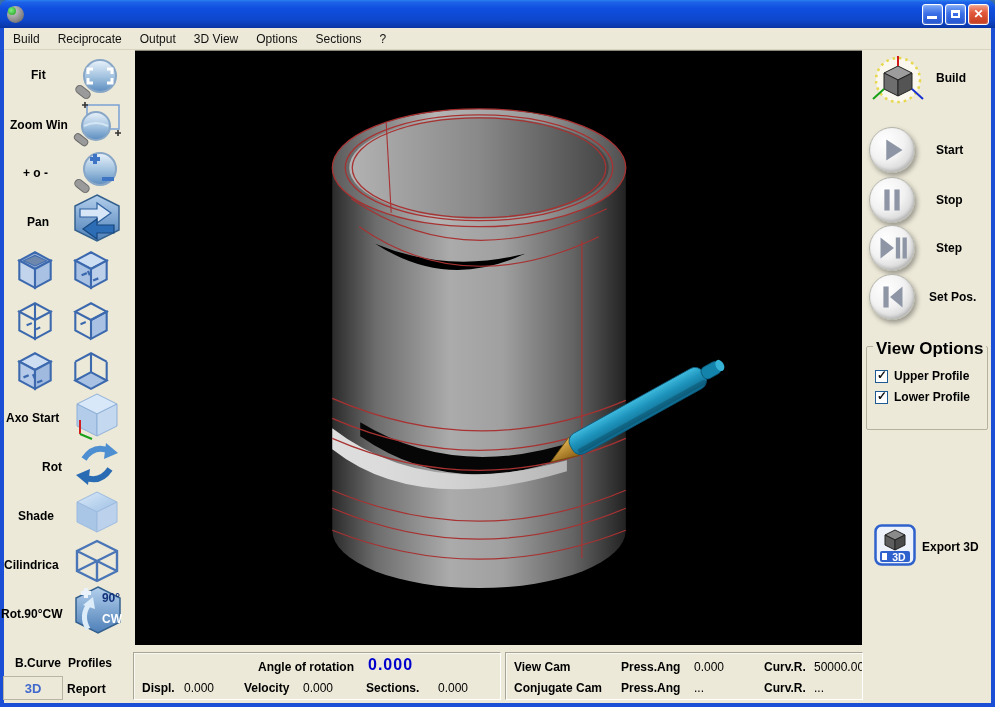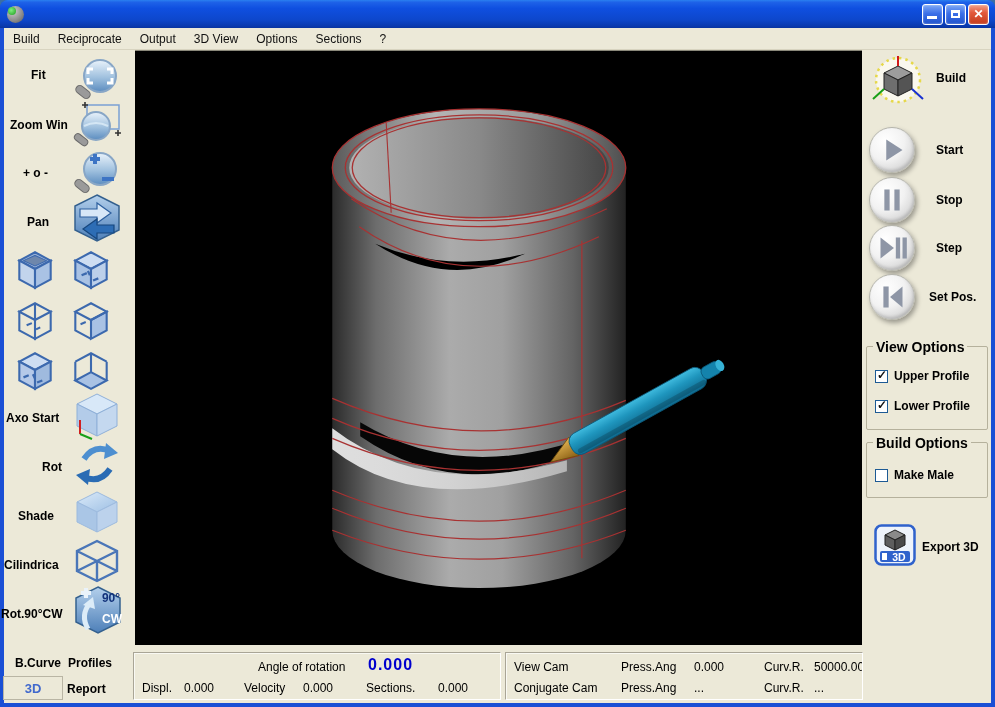--- a/index.html
+++ b/index.html
@@ -42,31 +42,31 @@
   .iconbtn{position:absolute;cursor:pointer}
 
   
   .pbtn{position:absolute;width:46px;height:46px;border-radius:50%;
     background:radial-gradient(circle at 35% 30%,#ffffff 0%,#f2f2f2 45%,#d5d5d5 78%,#bcbcbc 100%);
     box-shadow:2px 3px 5px rgba(0,0,0,.35),inset -1px -2px 3px rgba(0,0,0,.15);border:1px solid #b5b5ad}
 
   
   .groupbox{position:absolute;border:1px solid #b5b19c;border-radius:2px;background:#ece9d8}
   .groupbox .gtitle{position:absolute;top:-8px;left:6px;background:#ece9d8;padding:0 3px;
-    font-size:14px;font-weight:bold;color:#000;white-space:nowrap}
+    font-size:17px;font-weight:bold;color:#000;white-space:nowrap}
   .cbrow{position:absolute;display:flex;align-items:center;gap:6px}
   .checkbox{width:13px;height:13px;background:#fff;border:1px solid #1d5a94;position:relative;flex:0 0 auto}
   .checkbox[data-checked="true"]::after{content:"✓";position:absolute;left:1px;top:-3px;font-size:12px;font-weight:bold;color:#111}
   .cblabel{font-size:12px;font-weight:bold;color:#000;white-space:nowrap}
 
   
   .statuspanel{position:absolute;background:#ece9d8;border:1px solid #a9a596;
     border-bottom-color:#fff;border-right-color:#fff;box-shadow:inset 1px 1px 0 rgba(255,255,255,.7);overflow:hidden}
   .sp-text{position:absolute;font-size:12px;white-space:nowrap;color:#000}
-  .sp-bold{font-weight:normal}
+  .sp-bold{font-weight:bold}
   .sp-blue{color:#0000cd;font-size:16px;font-weight:bold;letter-spacing:1px}
 
   .tabbox{position:absolute;border:1px solid #b9b5a4;background:#ece9d8;display:flex;align-items:center;justify-content:center}
   .tab3d{color:#4169cd;font-size:13px;font-weight:bold}
 </style>
 </head>
 <body>
 
 <div class="window">
 
@@ -350,33 +350,26 @@
     </svg>
   </div>
   <span class="lbl" style="left:929px;top:290px">Set Pos.</span>
 
   <div class="groupbox" style="left:866px;top:346px;width:122px;height:84px">
     <span class="gtitle">View Options</span>
     <div class="cbrow" style="left:8px;top:22px">
       <span class="checkbox" data-checked="true"></span>
       <span class="cblabel">Upper Profile</span>
     </div>
-    <div class="cbrow" style="left:8px;top:52px">
+    <div class="cbrow" style="left:8px;top:43px">
       <span class="checkbox" data-checked="true"></span>
       <span class="cblabel">Lower Profile</span>
     </div>
   </div>
 
-  <div class="groupbox" style="left:866px;top:442px;width:122px;height:56px">
-    <span class="gtitle">Build Options</span>
-    <div class="cbrow" style="left:8px;top:25px">
-      <span class="checkbox" data-checked="false"></span>
-      <span class="cblabel">Make Male</span>
-    </div>
-  </div>
 
   <svg class="iconbtn" style="left:874px;top:524px" width="42" height="42" viewBox="0 0 42 42">
     <rect x="1.5" y="1.5" width="39" height="39" rx="6" fill="#eef3fb" stroke="#2f62cc" stroke-width="2.5"></rect>
     <path d="M21 6 31 11 21 16 11 11Z" fill="#8a8a8a" stroke="#222"></path>
     <path d="M11 11 21 16 21 26 11 21Z" fill="#5e5e5e" stroke="#222"></path>
     <path d="M31 11 21 16 21 26 31 21Z" fill="#4a4a4a" stroke="#222"></path>
     <rect x="6" y="27" width="30" height="11" rx="2" fill="#2f62cc"></rect>
     <rect x="8" y="29" width="5" height="7" fill="#fff"></rect>
     <text x="25" y="36.5" font-size="10.5" font-weight="bold" fill="#ffffff" text-anchor="middle">3D</text>
   </svg>

